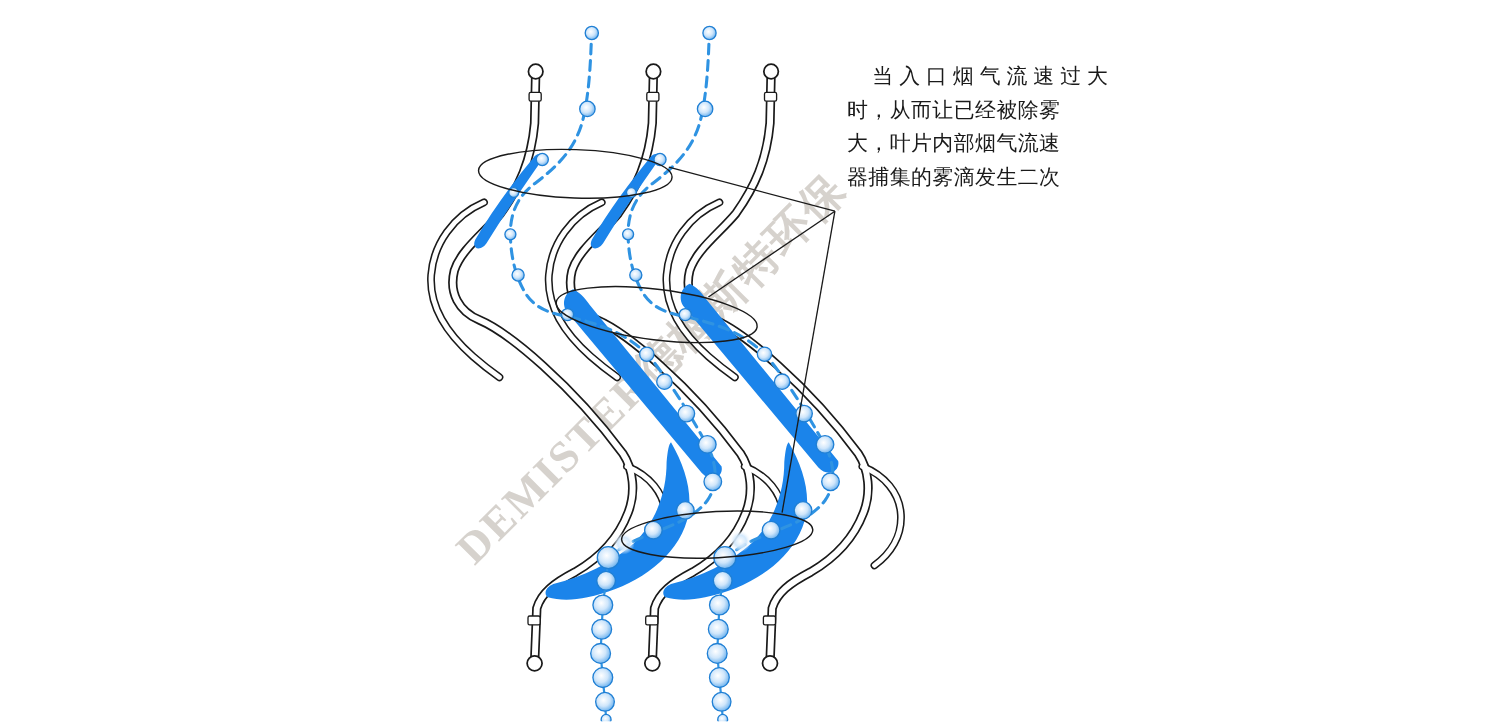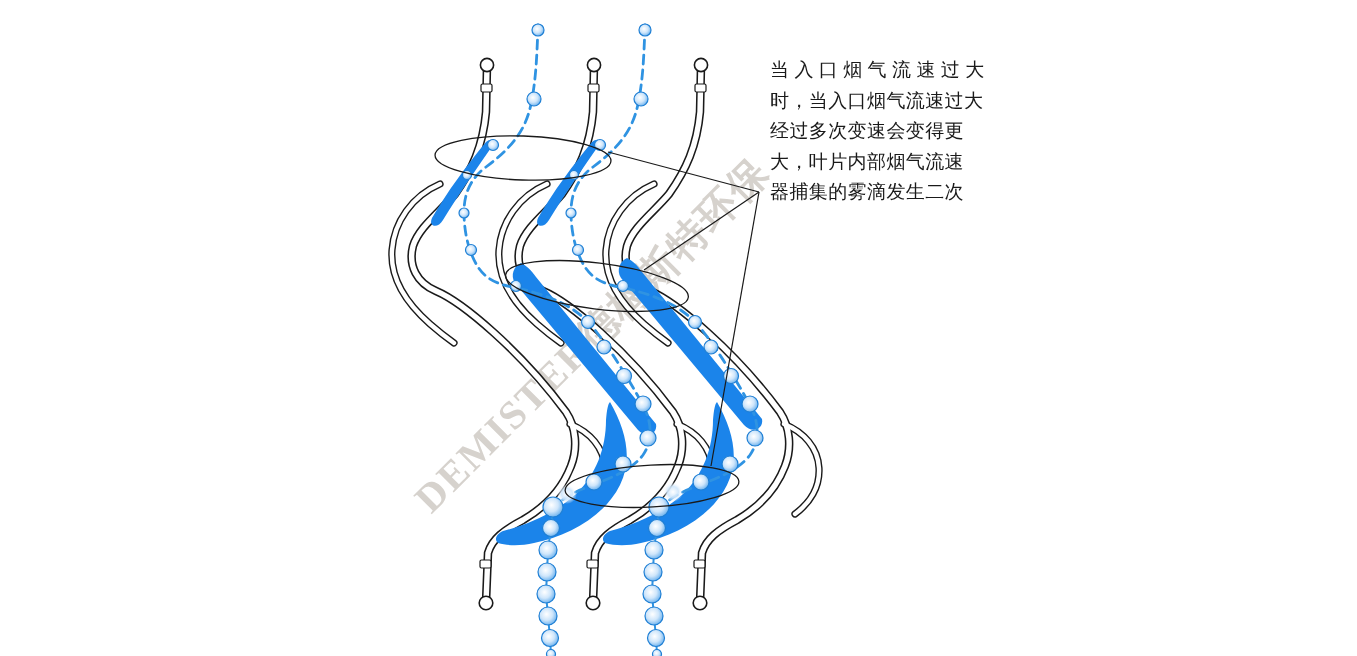--- a/index.html
+++ b/index.html
@@ -24,21 +24,21 @@
     color:var(--watermark_gray);z-index:0;font-weight:bold;
   }
   svg.diagram{position:absolute;left:0;top:0;z-index:1;}
 
   
   .annotation{
     position:absolute;left:770px;top:55px;width:196px;z-index:2;
     color:var(--text_black);font-size:19px;line-height:30.6px;
   }
   .ann-line{white-space:nowrap;}
-  .ann-line.justified{letter-spacing:5.4px;}
+  .ann-line.justified{letter-spacing:5.4px;margin-left:23px;}
   .ann-line.tight{letter-spacing:0.4px;}
 
   
   .plate-outer{stroke:var(--line_black);stroke-width:8.5;fill:none;stroke-linecap:round;stroke-linejoin:round;}
   .plate-inner{stroke:#fff;stroke-width:5.4;fill:none;stroke-linecap:round;stroke-linejoin:round;}
   .flange-outer{stroke:var(--line_black);stroke-width:7.2;fill:none;stroke-linecap:round;stroke-linejoin:round;}
   .flange-inner{stroke:#fff;stroke-width:4.4;fill:none;stroke-linecap:round;stroke-linejoin:round;}
   .cap{fill:#fff;stroke:var(--line_black);stroke-width:1.6;}
   .joint{fill:#fff;stroke:var(--line_black);stroke-width:1.2;}
   .film{fill:var(--accent_blue);stroke:none;}
@@ -209,19 +209,18 @@
 
     <g>
       <line class="leader" x1="759" y1="192" x2="608" y2="152"></line>
       <line class="leader" x1="759" y1="192" x2="644" y2="270"></line>
       <line class="leader" x1="759" y1="192" x2="711" y2="466"></line>
     </g>
   </svg>
 
   <div class="annotation">
     <div class="ann-line justified">当入口烟气流速过大</div>
-    <div class="ann-line tight">时，当入口烟气流速过大</div>
-    <div class="ann-line tight">经过多次变速会变得更</div>
+    <div class="ann-line tight">时，从而让已经被除雾</div>
     <div class="ann-line tight">大，叶片内部烟气流速</div>
     <div class="ann-line tight">器捕集的雾滴发生二次</div>
   </div>
 
 </div>
 
 </body></html>

